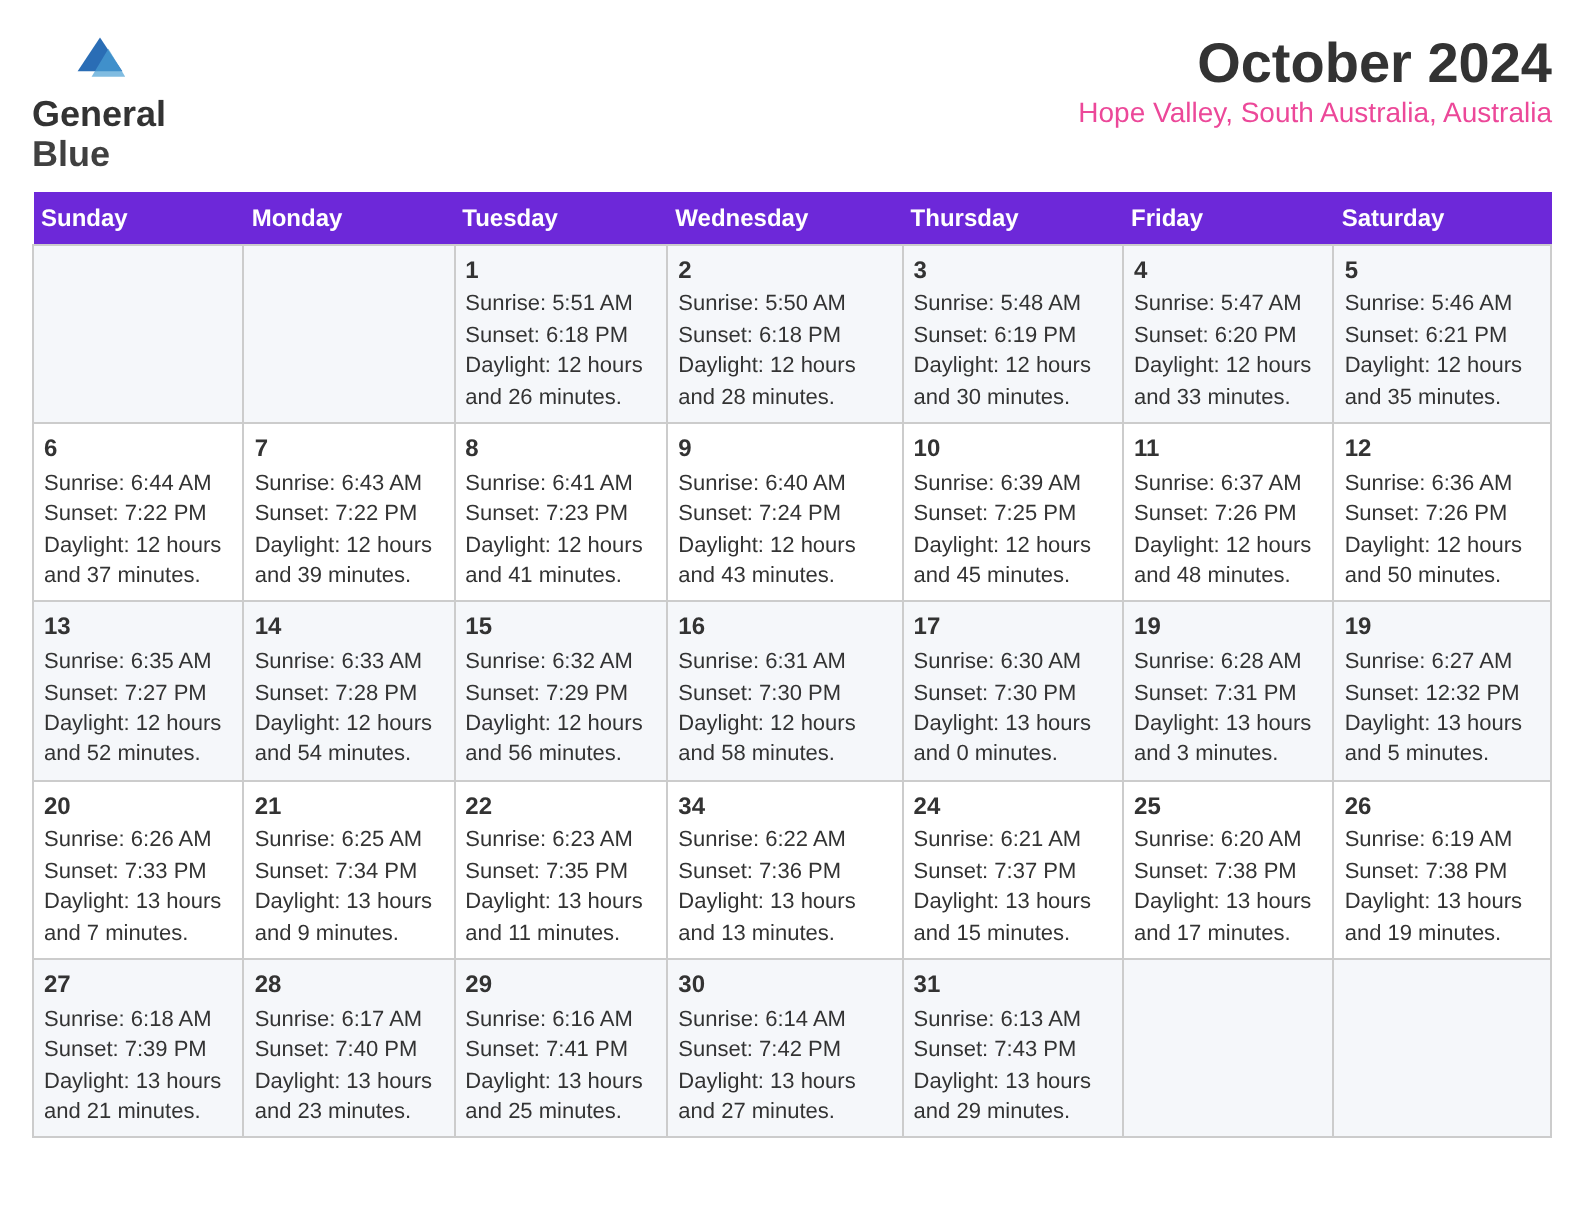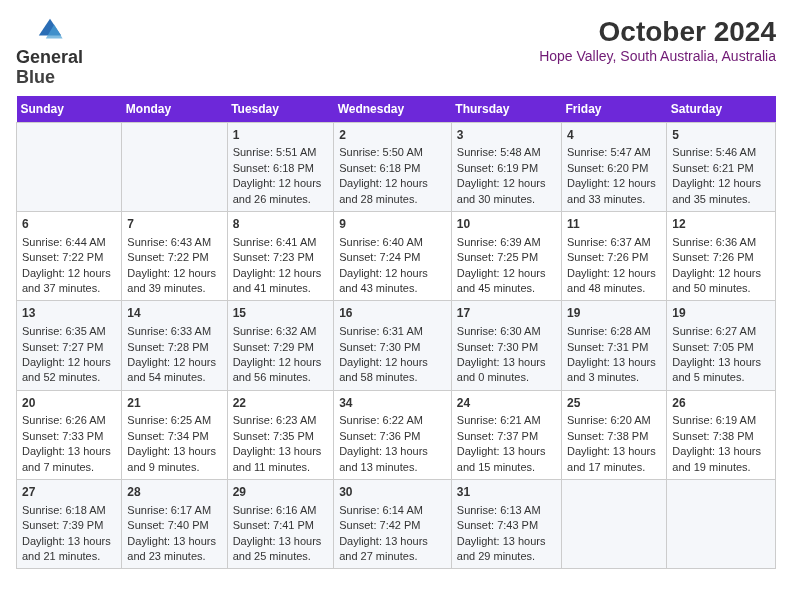--- a/index.html
+++ b/index.html
@@ -36,21 +36,21 @@
     .title-section {
       text-align: right;
     }
     .month-title {
       font-size: 28px;
       font-weight: bold;
       color: #333;
     }
     .location {
       font-size: 14px;
-      color: #701a75;
+      color: #ec4899;
     }
     table {
       width: 100%;
       border-collapse: collapse;
       font-size: 11px;
     }
     thead tr th {
       background-color: #6d28d9;
       color: #fff;
       padding: 6px 4px;
@@ -130,21 +130,21 @@
         <td><span class="day-num">11</span><span>Sunrise: 6:37 AM</span><br><span>Sunset: 7:26 PM</span><br><span>Daylight: 12 hours and 48 minutes.</span></td>
         <td><span class="day-num">12</span><span>Sunrise: 6:36 AM</span><br><span>Sunset: 7:26 PM</span><br><span>Daylight: 12 hours and 50 minutes.</span></td>
       </tr>
       <tr>
         <td><span class="day-num">13</span><span>Sunrise: 6:35 AM</span><br><span>Sunset: 7:27 PM</span><br><span>Daylight: 12 hours and 52 minutes.</span></td>
         <td><span class="day-num">14</span><span>Sunrise: 6:33 AM</span><br><span>Sunset: 7:28 PM</span><br><span>Daylight: 12 hours and 54 minutes.</span></td>
         <td><span class="day-num">15</span><span>Sunrise: 6:32 AM</span><br><span>Sunset: 7:29 PM</span><br><span>Daylight: 12 hours and 56 minutes.</span></td>
         <td><span class="day-num">16</span><span>Sunrise: 6:31 AM</span><br><span>Sunset: 7:30 PM</span><br><span>Daylight: 12 hours and 58 minutes.</span></td>
         <td><span class="day-num">17</span><span>Sunrise: 6:30 AM</span><br><span>Sunset: 7:30 PM</span><br><span>Daylight: 13 hours and 0 minutes.</span></td>
         <td><span class="day-num">19</span><span>Sunrise: 6:28 AM</span><br><span>Sunset: 7:31 PM</span><br><span>Daylight: 13 hours and 3 minutes.</span></td>
-        <td><span class="day-num">19</span><span>Sunrise: 6:27 AM</span><br><span>Sunset: 7:05 PM</span><br><span>Daylight: 13 hours and 5 minutes.</span></td>
+        <td><span class="day-num">19</span><span>Sunrise: 6:27 AM</span><br><span>Sunset: 12:32 PM</span><br><span>Daylight: 13 hours and 5 minutes.</span></td>
       </tr>
       <tr>
         <td><span class="day-num">20</span><span>Sunrise: 6:26 AM</span><br><span>Sunset: 7:33 PM</span><br><span>Daylight: 13 hours and 7 minutes.</span></td>
         <td><span class="day-num">21</span><span>Sunrise: 6:25 AM</span><br><span>Sunset: 7:34 PM</span><br><span>Daylight: 13 hours and 9 minutes.</span></td>
         <td><span class="day-num">22</span><span>Sunrise: 6:23 AM</span><br><span>Sunset: 7:35 PM</span><br><span>Daylight: 13 hours and 11 minutes.</span></td>
         <td><span class="day-num">34</span><span>Sunrise: 6:22 AM</span><br><span>Sunset: 7:36 PM</span><br><span>Daylight: 13 hours and 13 minutes.</span></td>
         <td><span class="day-num">24</span><span>Sunrise: 6:21 AM</span><br><span>Sunset: 7:37 PM</span><br><span>Daylight: 13 hours and 15 minutes.</span></td>
         <td><span class="day-num">25</span><span>Sunrise: 6:20 AM</span><br><span>Sunset: 7:38 PM</span><br><span>Daylight: 13 hours and 17 minutes.</span></td>
         <td><span class="day-num">26</span><span>Sunrise: 6:19 AM</span><br><span>Sunset: 7:38 PM</span><br><span>Daylight: 13 hours and 19 minutes.</span></td>
       </tr>

